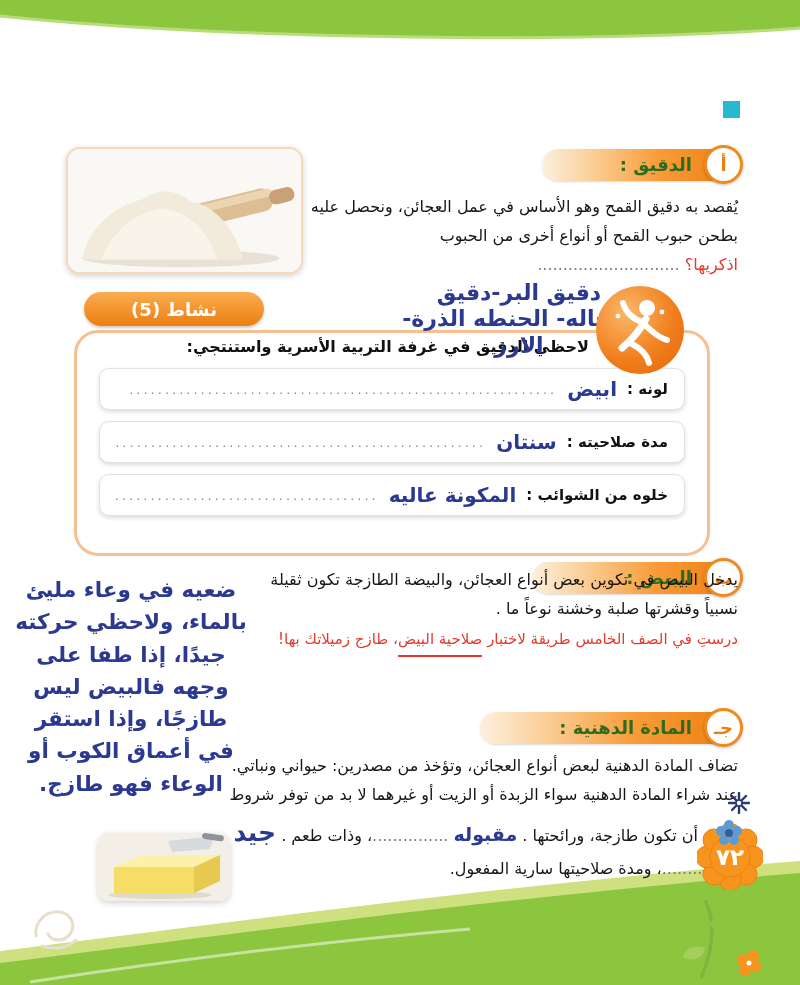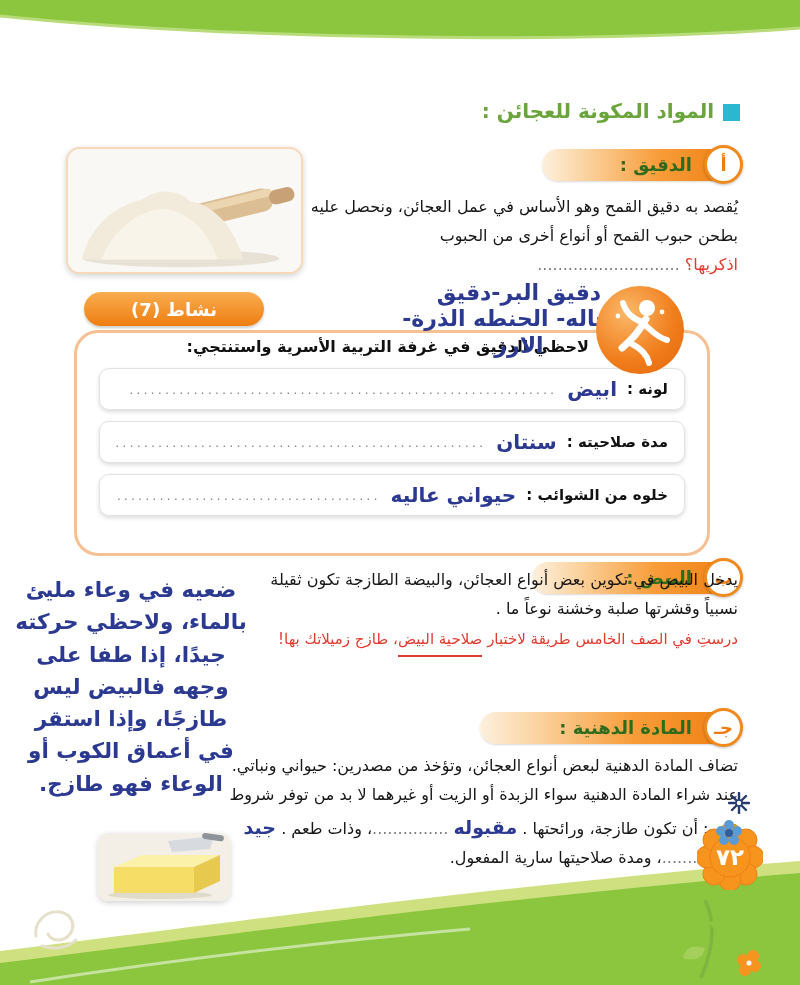--- a/index.html
+++ b/index.html
@@ -51,21 +51,20 @@
   </svg>
 
   <svg class="band" style="bottom:0;height:130px" viewBox="0 0 800 130" preserveAspectRatio="none">
     <path d="M0,96 C240,66 520,28 800,6 L800,130 L0,130 Z" fill="#cfe081"></path>
     <path d="M0,108 C240,78 520,40 800,18 L800,130 L0,130 Z" fill="#8cc63f"></path>
     <path d="M30,127 C180,104 330,86 470,74" stroke="rgba(255,255,255,0.5)" stroke-width="3" fill="none"></path>
   </svg>
 
   <div class="main-title">
     <span class="teal-sq"></span>
-    <span class="main-title-text">المواد المكونة للعجائن :</span>
   </div>
 
   <div class="photo" style="left:66px;top:147px;width:237px;height:127px;border:2px solid #f6d9b8">
     <svg width="233" height="123" viewBox="0 0 237 127" preserveAspectRatio="none">
       <rect width="237" height="127" fill="#faf8f4"></rect>
       <ellipse cx="115" cy="113" rx="100" ry="9" fill="#e8e2d6"></ellipse>
       <g transform="rotate(-14 160 62)">
         <rect x="92" y="50" width="118" height="24" rx="12" fill="#dcbe94"></rect>
         <rect x="92" y="52" width="118" height="8" rx="4" fill="#ecd6b2"></rect>
         <rect x="206" y="55" width="26" height="15" rx="7" fill="#c8a276"></rect>
@@ -84,38 +83,38 @@
   <div class="content body-text" style="top:193px;right:62px;width:432px">
     <span>يُقصد به دقيق القمح وهو الأساس في عمل العجائن، ونحصل عليه بطحن حبوب القمح أو أنواع أخرى من الحبوب</span>
     <div style="margin-left:40px">
       <span class="red">اذكريها؟</span>
       <span class="dots">............................</span>
     </div>
   </div>
 
   <div class="answer-blue-lg" style="right:156px;top:280px;width:250px;font-size:22px;line-height:1.2">دقيق البر-دقيق النخاله- الحنطه الذرة-الارز</div>
 
-  <div class="activity-tab">نشاط (7)</div>
+  <div class="activity-tab">نشاط (5)</div>
 
   <div class="activity-box">
     <div class="activity-instruction">لاحظي الدقيق في غرفة التربية الأسرية واستنتجي:</div>
     <div class="rows">
       <div class="activity-row">
         <span class="row-label">لونه :</span>
         <span class="row-answer">ابيض</span>
         <span class="row-dots">............................................................</span>
       </div>
       <div class="activity-row">
         <span class="row-label">مدة صلاحيته :</span>
         <span class="row-answer">سنتان</span>
         <span class="row-dots">............................................................</span>
       </div>
       <div class="activity-row">
         <span class="row-label">خلوه من الشوائب :</span>
-        <span class="row-answer">حيواني عاليه</span>
+        <span class="row-answer">المكونة عاليه</span>
         <span class="row-dots">............................................................</span>
       </div>
     </div>
   </div>
 
   <div class="person-circle">
     <svg width="88" height="88" viewBox="0 0 88 88">
       <defs>
         <radialGradient id="pg" cx="35%" cy="30%" r="80%">
           <stop offset="0%" stop-color="#fbb869"></stop>
@@ -151,21 +150,21 @@
   <div class="section-tab" style="top:712px;right:62px;width:258px">
     <span class="tab-badge">جـ</span>
     <span class="tab-title">المادة الدهنية :</span>
   </div>
 
   <div class="content body-text" style="top:752px;right:62px;width:522px">
     <span>تضاف المادة الدهنية لبعض أنواع العجائن، وتؤخذ من مصدرين: حيواني ونباتي.</span><br>
     <span>عند شراء المادة الدهنية سواء الزبدة أو الزيت أو غيرهما لا بد من توفر شروط وهي: أن تكون طازجة، ورائحتها .</span>
     <span class="blue" style="font-size:19px">مقبوله</span>
     <span class="dots">...............</span><span>، وذات طعم .</span>
-    <span class="blue" style="font-size:19px">جيد</span>
+    <span class="blue" style="font-size:25px">جيد</span>
     <span class="dots">...............</span><span>، ومدة صلاحيتها سارية المفعول.</span>
   </div>
 
   <div class="photo" style="left:98px;top:833px;width:132px;height:68px;border-radius:10px">
     <svg width="132" height="68" viewBox="0 0 132 68">
       <rect width="132" height="68" fill="#f3efe6"></rect>
       <ellipse cx="62" cy="62" rx="52" ry="4" fill="#e0daca"></ellipse>
       <path d="M70,8 L116,3 L112,16 L74,19 Z" fill="#d7dade"></path>
       <rect x="104" y="1" width="22" height="6" rx="3" transform="rotate(8 114 4)" fill="#8e9399"></rect>
       <path d="M16,34 L44,22 L122,22 L96,34 Z" fill="#fbf1a9"></path>

